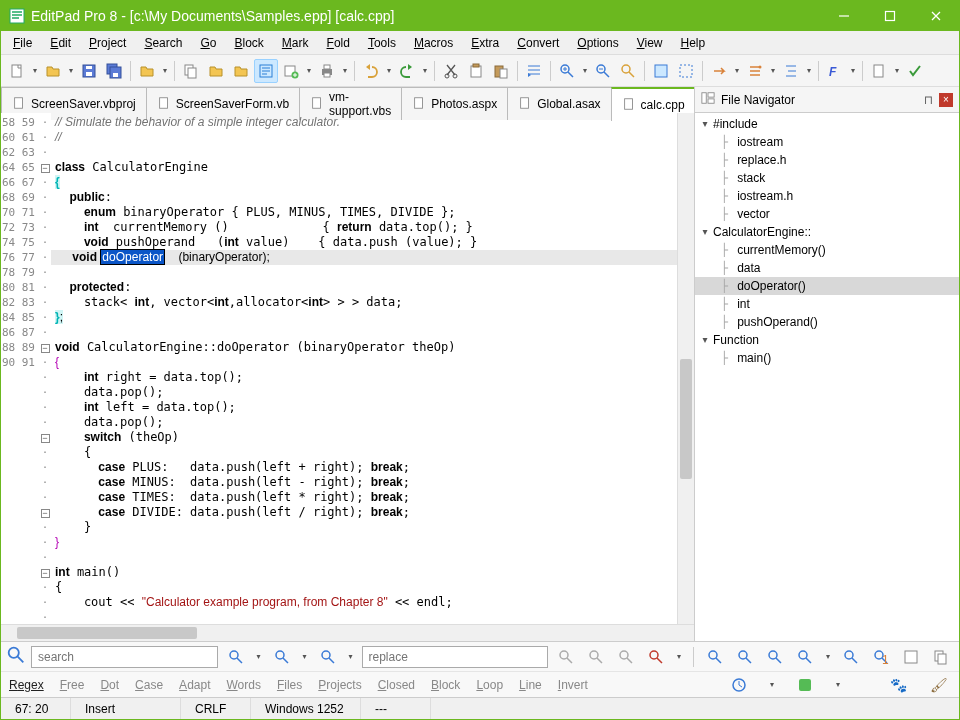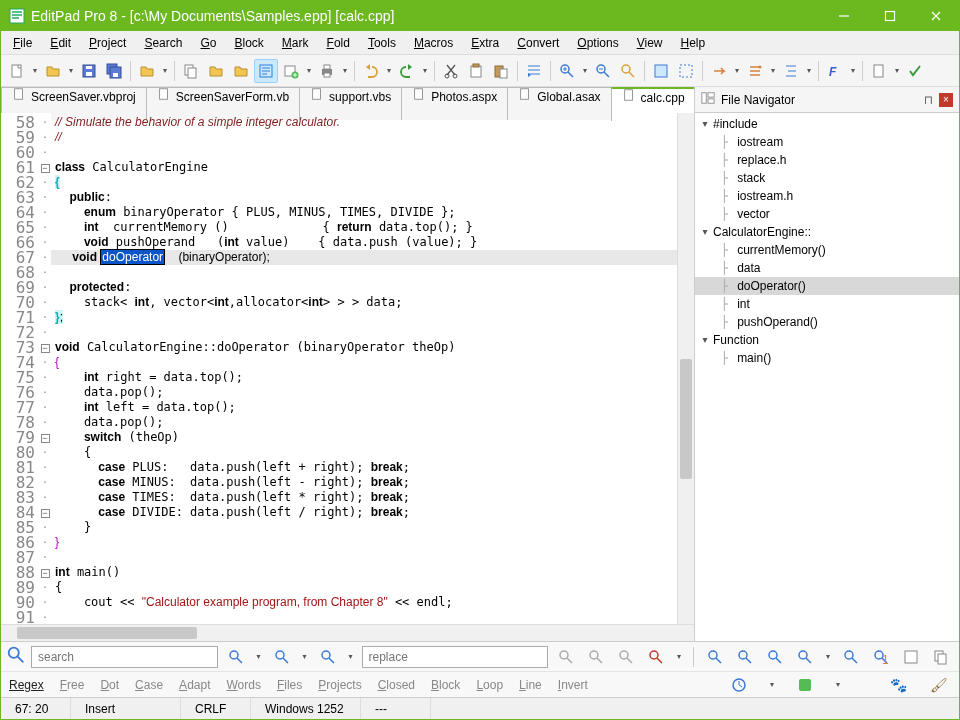--- a/index.html
+++ b/index.html
@@ -12,34 +12,34 @@
 .menubar{height:24px;background:#f0f0f0;display:flex;align-items:center;padding:0 4px;gap:2px;border-bottom:1px solid #ddd}
 .menu-item{padding:3px 8px;font-size:12px}
 .menu-item u{text-decoration:underline}
 .toolbar{height:32px;background:#f5f5f5;display:flex;align-items:center;padding:2px 4px;gap:1px;border-bottom:1px solid #ddd}
 .tb{width:24px;height:24px;display:flex;align-items:center;justify-content:center;border:1px solid transparent;border-radius:2px}
 .tb.active{background:#cce8ff;border-color:#99d1ff}
 .tb svg{width:16px;height:16px}
 .tb-sep{width:1px;height:20px;background:#ccc;margin:0 3px}
 .tb-dd{width:10px;display:flex;align-items:center;justify-content:center;font-size:8px;color:#555}
 .tabs-row{display:flex;height:26px;border-bottom:1px solid #ccc;background:#f0f0f0}
-.tab{padding:16px 10px;border:1px solid #bbb;border-bottom:none;background:#f5f5f5;display:flex;align-items:flex-end;gap:5px;font-size:11px;margin-right:-1px}
+.tab{padding:16px 10px;border:1px solid #bbb;border-bottom:none;background:#f5f5f5;display:flex;align-items:center;gap:5px;font-size:11px;margin-right:-1px}
 .tab.active{background:#fff;border-top:2px solid #6bb81f}
 .tab-ctrls{display:flex;margin-left:auto;background:#6bb81f}
 .tab-ctrl{width:20px;height:100%;display:flex;align-items:center;justify-content:center;color:#fff;font-size:11px}
 .main-area{flex:1;display:flex;overflow:hidden}
 .editor-pane{flex:1;display:flex;flex-direction:column;overflow:hidden;border-right:1px solid #ccc}
 .code-area{flex:1;display:flex;overflow:hidden;position:relative}
 .code-scroll{position:absolute;right:0;top:0;bottom:0;width:17px;background:#f0f0f0;border-left:1px solid #ddd}
 .code-thumb{position:absolute;left:2px;right:2px;top:246px;height:120px;background:#c8c8c8;border-radius:2px}
-.gutter{width:38px;background:#fff;text-align:right;padding:2px 4px 0 0;font-family:Consolas,monospace;font-size:16px;color:#888;line-height:15px}
+.gutter{width:38px;background:#fff;text-align:right;padding:2px 4px 0 0;font-family:Consolas,monospace;font-size:11px;color:#888;line-height:15px}
 .fold-col{width:12px;background:#fff;padding-top:2px;font-family:Consolas,monospace;font-size:10px;line-height:15px;text-align:center;color:#888}
 .fold-box{display:inline-block;width:9px;height:9px;border:1px solid #888;line-height:7px;font-size:9px;text-align:center;color:#555;background:#fff}
 .code{flex:1;padding:2px 0 0 4px;font-family:Consolas,monospace;font-size:12px;line-height:15px;white-space:pre;overflow:hidden}
-.c-com{color:#7f1d1d;font-style:italic}
+.c-com{color:#737373;font-style:italic}
 .c-kw{color:#000;font-weight:bold}
 .c-ty{color:#000;font-weight:bold}
 .c-str{color:#a31515}
 .c-br1{color:#00b4b4;font-weight:bold}
 .c-br2{color:#b400b4}
 .c-sel{background:#0a55c7;color:#fff;padding:0 1px;border:1px solid #000}
 .line-hl{background:#e8e8e8;display:block;margin-left:-4px;padding-left:8px;width:calc(100% + 4px)}
 .hscroll{height:17px;background:#f0f0f0;border-top:1px solid #ddd;position:relative}
 .hthumb{position:absolute;left:16px;width:180px;top:2px;bottom:2px;background:#c8c8c8;border-radius:2px}
 .side-pane{width:264px;display:flex;flex-direction:column;background:#fff}

